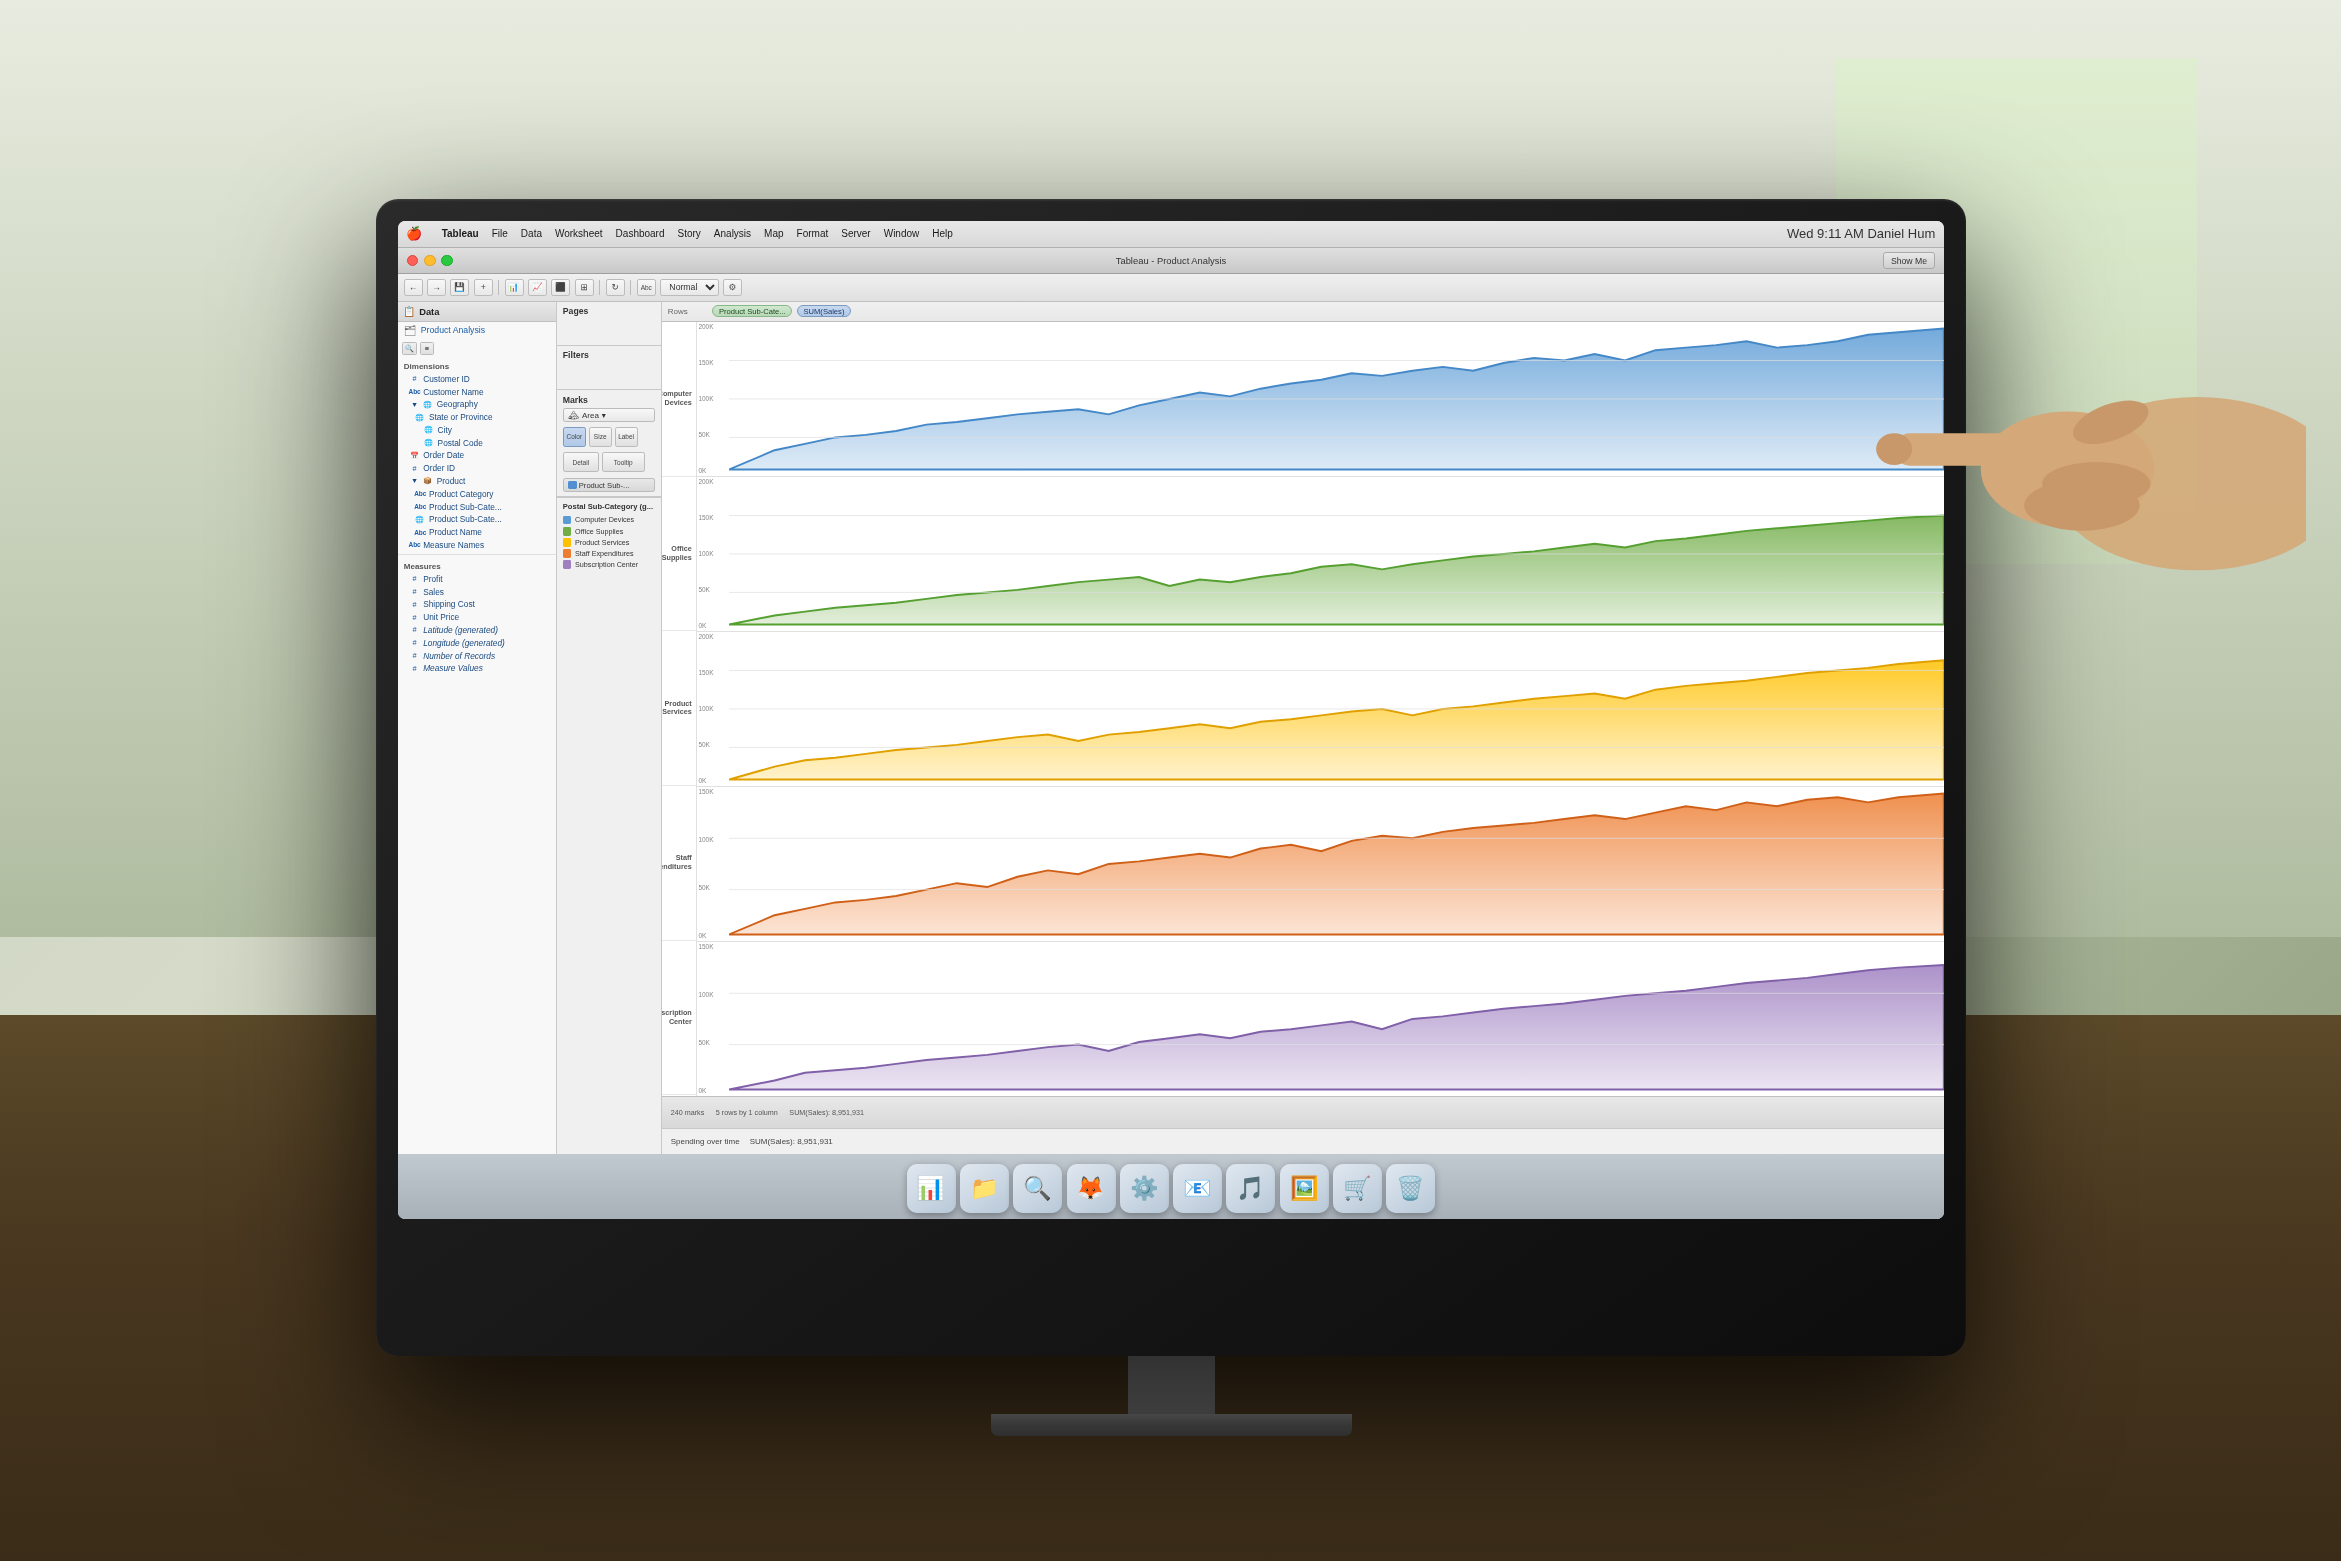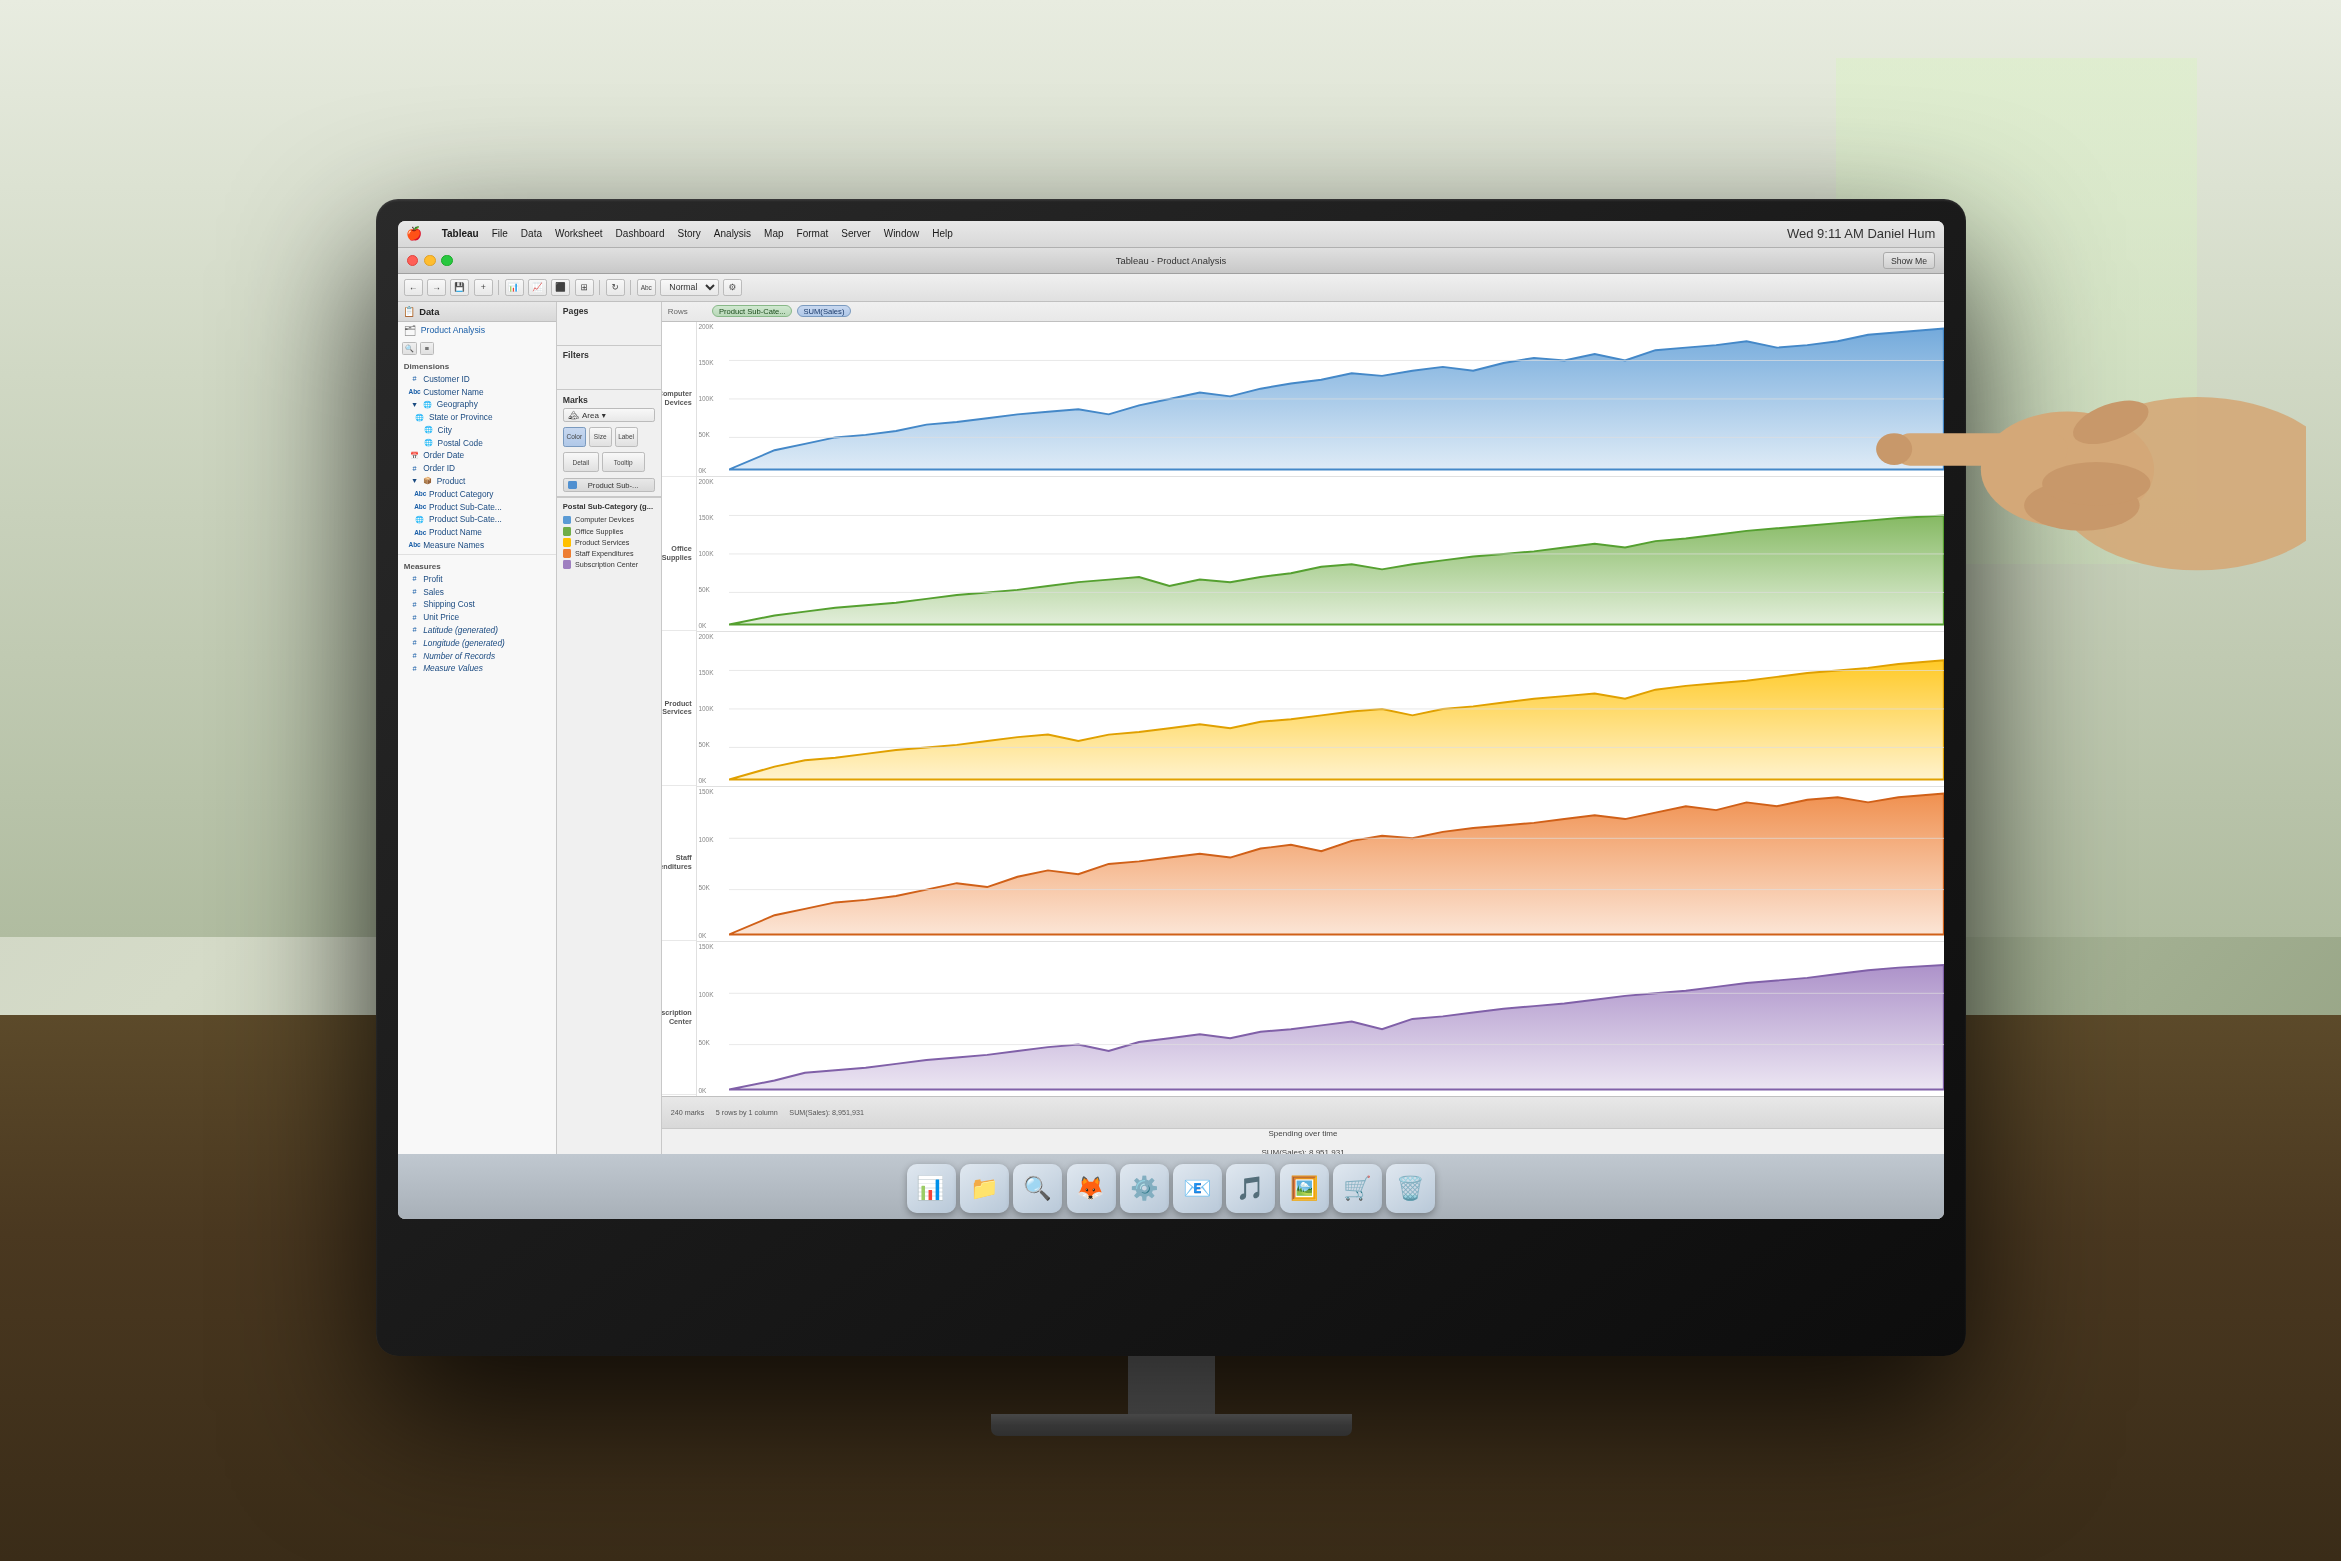--- a/index.html
+++ b/index.html
@@ -367,21 +367,21 @@
     .marks-pill {
       display: flex;
       align-items: center;
       background: linear-gradient(180deg, #e8e8e8, #d8d8d8);
       border: 0.7px solid #bbb;
       border-radius: 2.2px;
       padding: 1.4px 4.3px;
       font-size: 7.6px;
       color: #333;
       margin-top: 2.2px;
-      gap: 11px;
+      gap: 2px;
     }
     .pill-color {
       width: 8.7px;
       height: 8.7px;
       border-radius: 1.4px;
       background: #5090d0;
     }
     .marks-detail-row {
       display: flex;
       align-items: center;
@@ -542,21 +542,20 @@
     .chart-footer {
       height: 26px;
       background: #f0f0f0;
       border-top: 0.7px solid #c8c8c8;
       display: flex;
       align-items: center;
       padding: 0 8.7px;
       gap: 10px;
       font-size: 8px;
       color: #444;
-      flex-direction: column;
     }
 
     
     .dock-area {
       height: 65px;
       background: linear-gradient(180deg, #c0c8d0 0%, #a8b0b8 100%);
       display: flex;
       align-items: flex-end;
       justify-content: center;
       padding-bottom: 5.8px;

